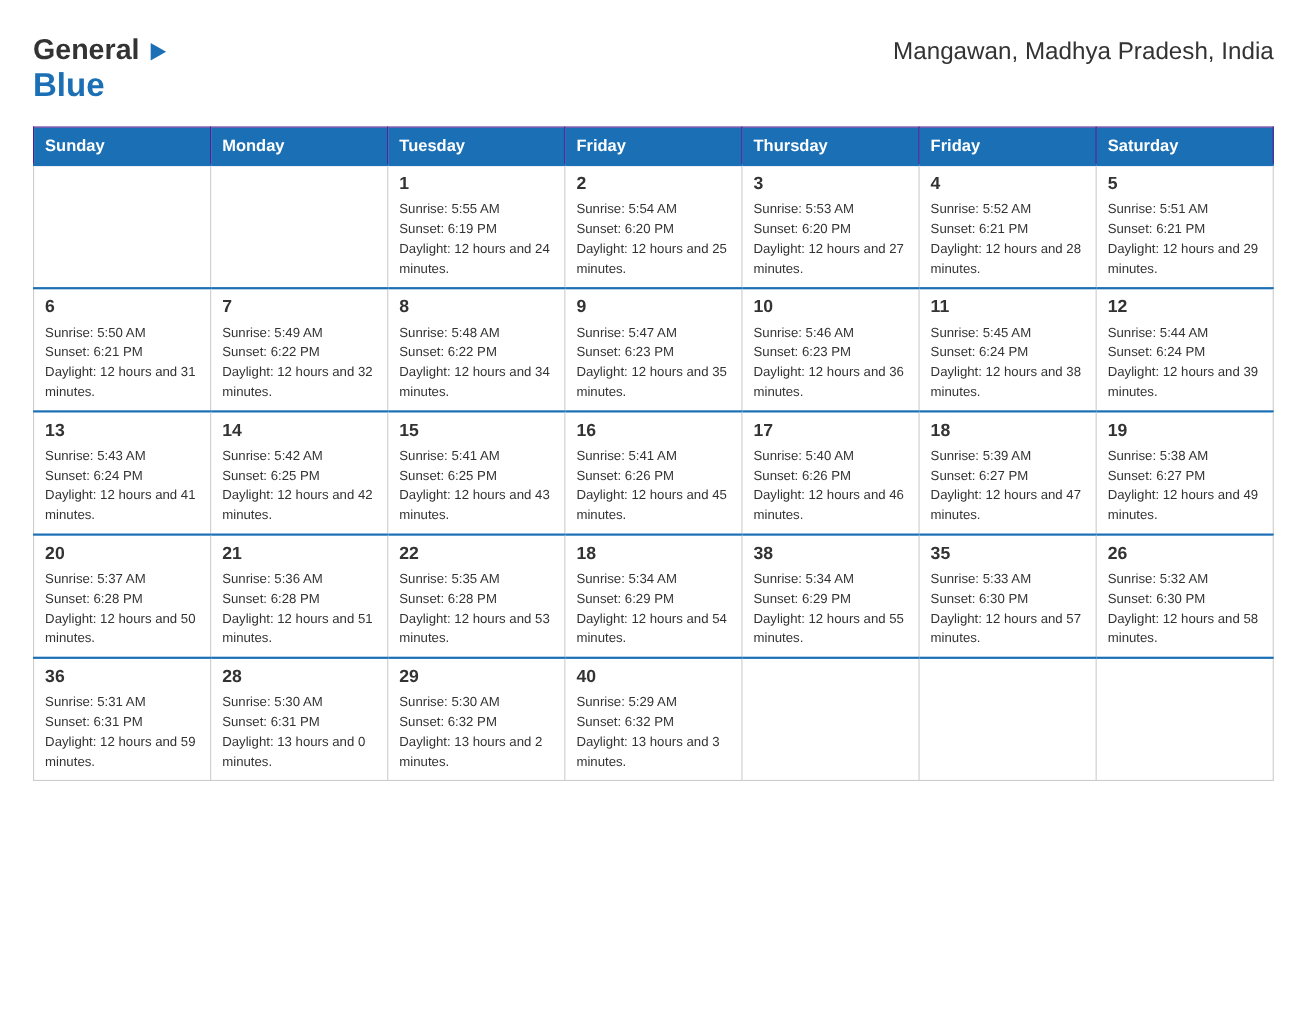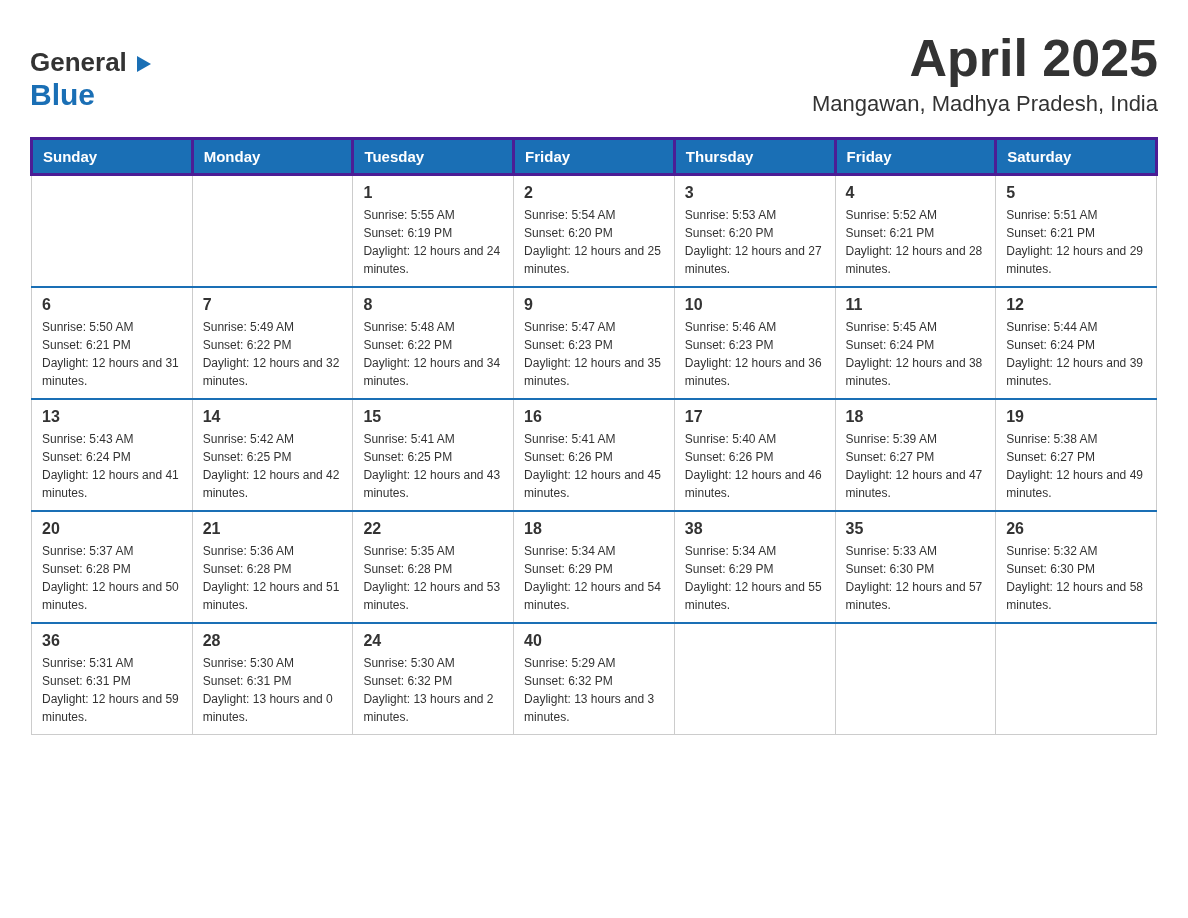--- a/index.html
+++ b/index.html
@@ -40,21 +40,21 @@
       width: 100%;
       border-collapse: collapse;
     }
     .calendar thead tr th {
       background-color: #1a6fb5;
       color: #fff;
       padding: 8px 10px;
       font-size: 15px;
       font-weight: bold;
       text-align: left;
-      border: 3px solid #4c1d95;
+      border: 1px solid #4c1d95;
     }
     .calendar tbody tr td {
       vertical-align: top;
       padding: 8px 10px;
       border: 1px solid #ccc;
       border-top: 2px solid #1a6fb5;
       font-size: 13px;
       color: #333;
       width: calc(100% / 7);
       min-height: 100px;
@@ -71,21 +71,20 @@
       color: #333;
       line-height: 1.5;
     }
     .empty-cell {
       background: #fff;
     }
     .logo-wrapper {
       display: flex;
       align-items: center;
       gap: 5px;
-      margin-top: 17px;
     }
     .logo-general {
       font-size: 26px;
       font-weight: bold;
       color: #333;
     }
     .logo-blue-text {
       font-size: 30px;
       font-weight: bold;
       color: #1a6fb5;
@@ -98,21 +97,20 @@
   <div class="logo">
     <div class="logo-wrapper">
       <span class="logo-general">General</span>
       <svg width="20" height="20" viewBox="0 0 20 20" style="margin-left:1px;margin-top:2px;">
         <polygon points="4,2 18,10 4,18" fill="#1a6fb5"></polygon>
       </svg>
     </div>
     <span class="logo-blue-text">Blue</span>
   </div>
   <div class="title-block">
-    <h1>April 2025</h1>
     <h2>Mangawan, Madhya Pradesh, India</h2>
   </div>
 </div>
 
 <table class="calendar">
   <thead>
     <tr>
     <th>Sunday</th>
         <th>Monday</th>
         <th>Tuesday</th>
@@ -240,21 +238,21 @@
       <tr>
         <td>
           <span class="day-number">36</span>
           <div class="day-info">Sunrise: 5:31 AM<br>Sunset: 6:31 PM<br>Daylight: 12 hours and 59 minutes.</div>
         </td>
         <td>
           <span class="day-number">28</span>
           <div class="day-info">Sunrise: 5:30 AM<br>Sunset: 6:31 PM<br>Daylight: 13 hours and 0 minutes.</div>
         </td>
         <td>
-          <span class="day-number">24</span>
+          <span class="day-number">29</span>
           <div class="day-info">Sunrise: 5:30 AM<br>Sunset: 6:32 PM<br>Daylight: 13 hours and 2 minutes.</div>
         </td>
         <td>
           <span class="day-number">40</span>
           <div class="day-info">Sunrise: 5:29 AM<br>Sunset: 6:32 PM<br>Daylight: 13 hours and 3 minutes.</div>
         </td>
         <td class="empty-cell"></td>
         <td class="empty-cell"></td>
         <td class="empty-cell"></td>
       </tr>

